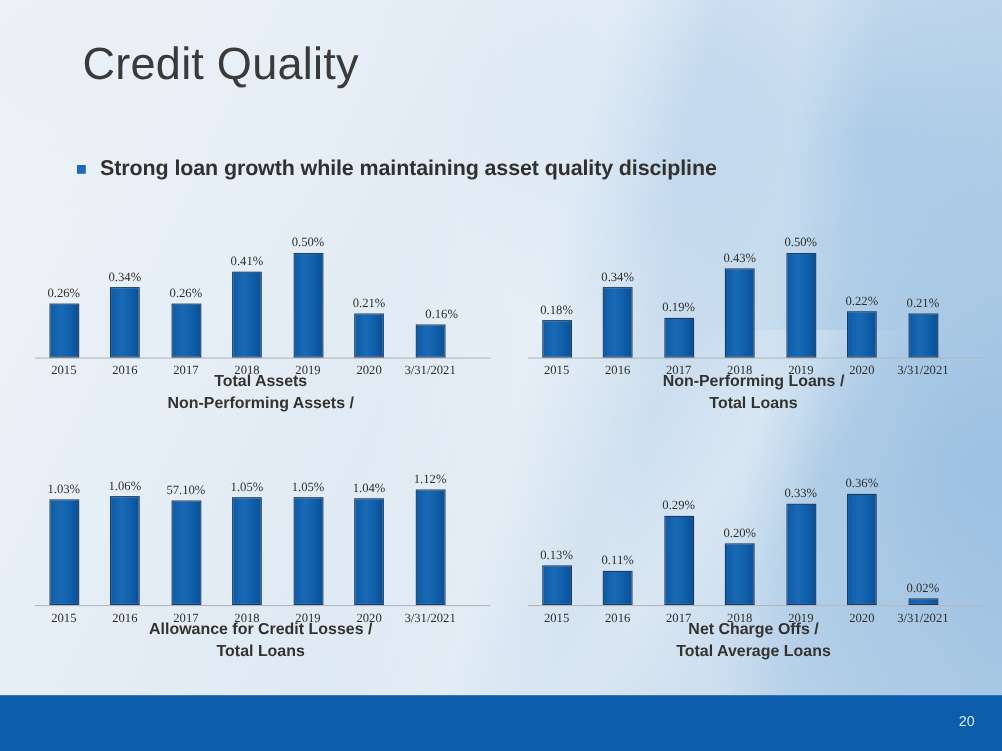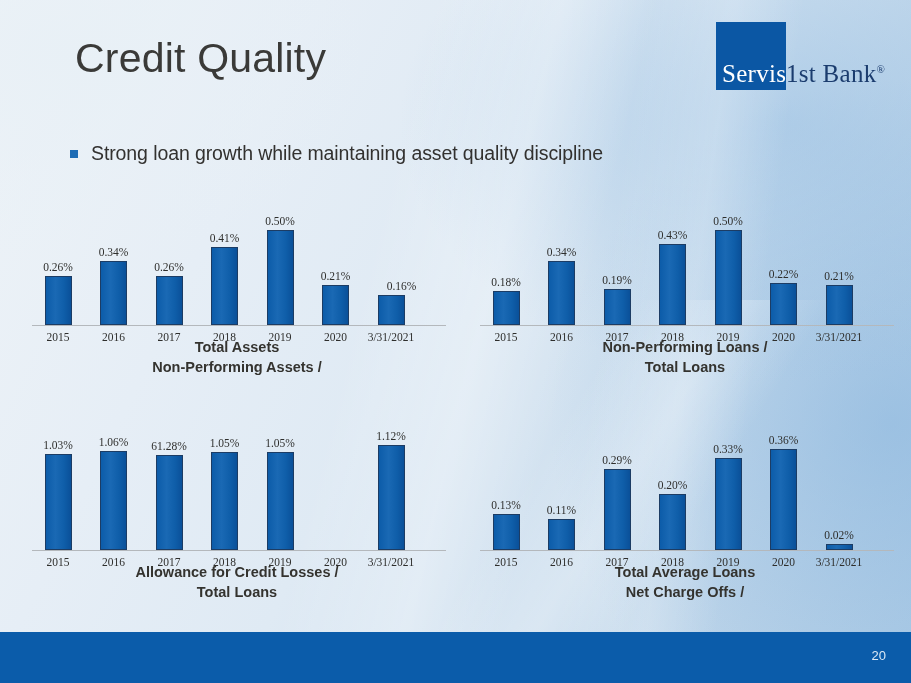--- a/index.html
+++ b/index.html
@@ -45,21 +45,21 @@
   .logo-rest {
     position:absolute; left:70px; top:39px;
     font-family:"Liberation Serif", serif; font-size:25px; color:#1b3c6e;
     letter-spacing:0.3px; line-height:1; white-space:nowrap;
   }
   .logo-reg { font-size:11px; vertical-align:super; }
 
   
   .bullet-row { position:absolute; left:70px; top:142px; display:flex; align-items:center; }
   .bullet-mark { width:8px; height:8px; background:#1d6cb5; margin-right:13px; flex:none; }
-  .bullet-text { font-size:19.5px; font-weight:normal; color:#32312f; letter-spacing:-0.1px; white-space:nowrap; }
+  .bullet-text { font-size:19.5px; font-weight:bold; color:#32312f; letter-spacing:-0.1px; white-space:nowrap; }
 
   
   .chart { position:absolute; }
   .chart-plot { position:absolute; left:0; top:0; right:0; }
   .axis-line { position:absolute; left:10px; right:6px; height:1px; background:#b4b8bc; }
   .bar-wrap { position:absolute; bottom:0; }
   .bar {
     position:absolute; bottom:0; left:0;
     background:linear-gradient(90deg,#0c5ca9 0%,#1a69b4 38%,#0f5ea9 72%,#0a5099 100%);
     border:1.2px solid #1c3c64;
@@ -86,25 +86,20 @@
 </head>
 <body>
 
 <div class="slide">
   <div class="sheen sheen1"></div>
   <div class="sheen sheen2"></div>
   <div class="sheen sheen3"></div>
 
   <div class="page-title">Credit Quality</div>
 
-  <div class="logo">
-    <div class="logo-square"></div>
-    <div class="logo-servis">Servis</div>
-    <div class="logo-rest"><span>1st Bank</span><span class="logo-reg">®</span></div>
-  </div>
 
   <div class="bullet-row">
     <div class="bullet-mark"></div>
     <div class="bullet-text">Strong loan growth while maintaining asset quality discipline</div>
   </div>
 
   <div id="charts">
       <div class="chart" style="left: 22px; top: 196px; width: 430px;">
         <div class="chart-plot" style="height: 131px;">
           <div class="axis-line" style="top: 129px;"></div>
@@ -201,33 +196,37 @@
             <div class="bar-label" style="bottom: 99px;">1.03%</div>
           </div>
           <div class="cat-label" style="left: 36px; top: 146px;">2015</div>
           <div class="bar-wrap" style="left: 78px; width: 27px; bottom: 2px; height: 99px;">
             <div class="bar" style="width: 27px; height: 99px;"></div>
             <div class="bar-label" style="bottom: 102px;">1.06%</div>
           </div>
           <div class="cat-label" style="left: 91.5px; top: 146px;">2016</div>
           <div class="bar-wrap" style="left: 133.5px; width: 27px; bottom: 2px; height: 95px;">
             <div class="bar" style="width: 27px; height: 95px;"></div>
-            <div class="bar-label" style="bottom: 98px;">61.28%</div>
+            <div class="bar-label" style="bottom: 98px;">57.10%</div>
           </div>
           <div class="cat-label" style="left: 147px; top: 146px;">2017</div>
           <div class="bar-wrap" style="left: 189px; width: 27px; bottom: 2px; height: 98px;">
             <div class="bar" style="width: 27px; height: 98px;"></div>
             <div class="bar-label" style="bottom: 101px;">1.05%</div>
           </div>
           <div class="cat-label" style="left: 202.5px; top: 146px;">2018</div>
           <div class="bar-wrap" style="left: 244.5px; width: 27px; bottom: 2px; height: 98px;">
             <div class="bar" style="width: 27px; height: 98px;"></div>
             <div class="bar-label" style="bottom: 101px;">1.05%</div>
           </div>
           <div class="cat-label" style="left: 258px; top: 146px;">2019</div>
+          <div class="bar-wrap" style="left: 300px; width: 27px; bottom: 2px; height: 97px;">
+            <div class="bar" style="width: 27px; height: 97px;"></div>
+            <div class="bar-label" style="bottom: 100px;">1.04%</div>
+          </div>
           <div class="cat-label" style="left: 313.5px; top: 146px;">2020</div>
           <div class="bar-wrap" style="left: 355.5px; width: 27px; bottom: 2px; height: 105px;">
             <div class="bar" style="width: 27px; height: 105px;"></div>
             <div class="bar-label" style="bottom: 108px;">1.12%</div>
           </div>
           <div class="cat-label" style="left: 369px; top: 146px;">3/31/2021</div>
         </div>
         <div class="chart-caption" style="top: 153px;">
           <div>Allowance for Credit Losses /</div>
           <div>Total Loans</div>
@@ -266,21 +265,21 @@
             <div class="bar-label" style="bottom: 104px;">0.36%</div>
           </div>
           <div class="cat-label" style="left: 313.5px; top: 146px;">2020</div>
           <div class="bar-wrap" style="left: 355.5px; width: 27px; bottom: 2px; height: 6px;">
             <div class="bar" style="width: 27px; height: 6px;"></div>
             <div class="bar-label" style="bottom: 9px;">0.02%</div>
           </div>
           <div class="cat-label" style="left: 369px; top: 146px;">3/31/2021</div>
         </div>
         <div class="chart-caption" style="top: 153px;">
+          <div>Net Charge Offs /</div>
           <div>Total Average Loans</div>
-          <div>Net Charge Offs /</div>
         </div>
       </div>
     </div>
 
   <div class="footer-bar"></div>
   <div class="page-number">20</div>
 </div>
 
 </body></html>

